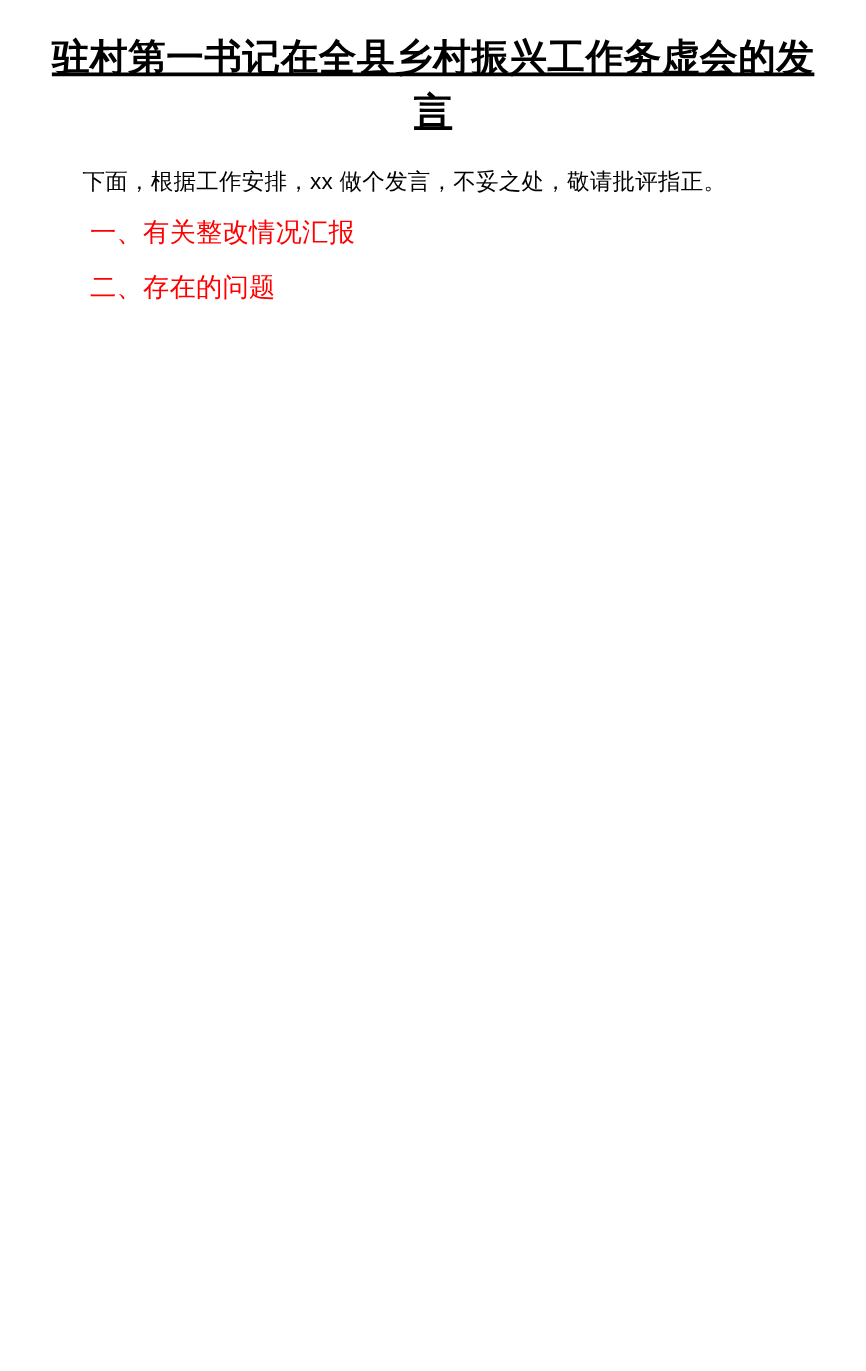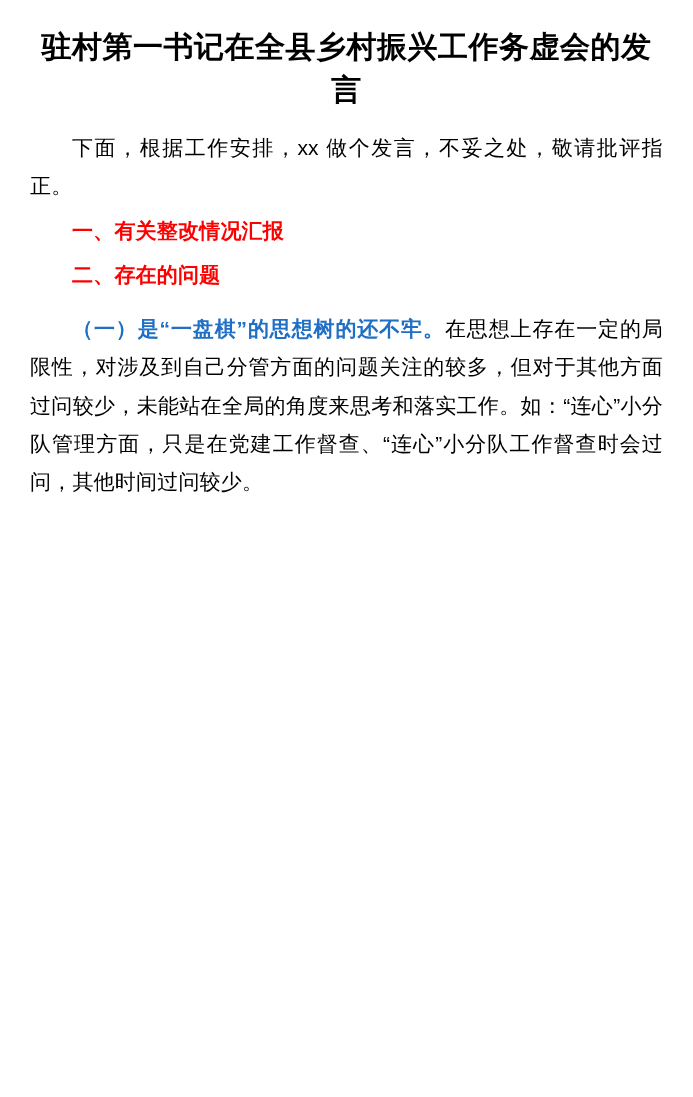--- a/index.html
+++ b/index.html
@@ -22,39 +22,40 @@
     background: #ffffff;
   }
   .doc-title {
     font-size: 30px;
     font-weight: bold;
     color: #000000;
     text-align: center;
     line-height: 1.42;
     letter-spacing: 0.5px;
     margin: 0 0 18px 0;
+    text-decoration: underline;
   }
   p.para {
-    font-size: 21px;
+    font-size: 18px;
     line-height: 1.82;
     color: #000000;
     margin: 16px 0 6px 0;
     text-align: justify;
     text-justify: inter-ideograph;
     text-indent: 2em;
     letter-spacing: 0.2px;
   }
   p.para.noindent {
     text-indent: 0;
   }
   .heading-red {
     font-size: 21px;
     line-height: 1.82;
     color: #ff0000;
-    font-weight: bold;
+    font-weight: normal;
     margin: 0 0 6px 0;
     text-indent: 2em;
     letter-spacing: 0.2px;
   }
   .sub-blue {
     color: #1f6fc4;
     font-weight: bold;
   }
   .body-black {
     color: #000000;
@@ -69,18 +70,17 @@
 
   <h1 class="doc-title">驻村第一书记在全县乡村振兴工作务虚会的发言</h1>
 
   <p class="para">下面，根据工作安排，xx 做个发言，不妥之处，敬请批评指正。</p>
 
   <p class="heading-red">一、有关整改情况汇报</p>
 
 
   <p class="heading-red">二、存在的问题</p>
 
-  <p class="para"><span class="sub-blue">（一）是“一盘棋”的思想树的还不牢。</span><span class="body-black">在思想上存在一定的局限性，对涉及到自己分管方面的问题关注的较多，但对于其他方面过问较少，未能站在全局的角度来思考和落实工作。如：“连心”小分队管理方面，只是在党建工作督查、“连心”小分队工作督查时会过问，其他时间过问较少。</span></p>
 
   <div class="spacer-sm"></div>
 
 
 </div>
 
 </body></html>

